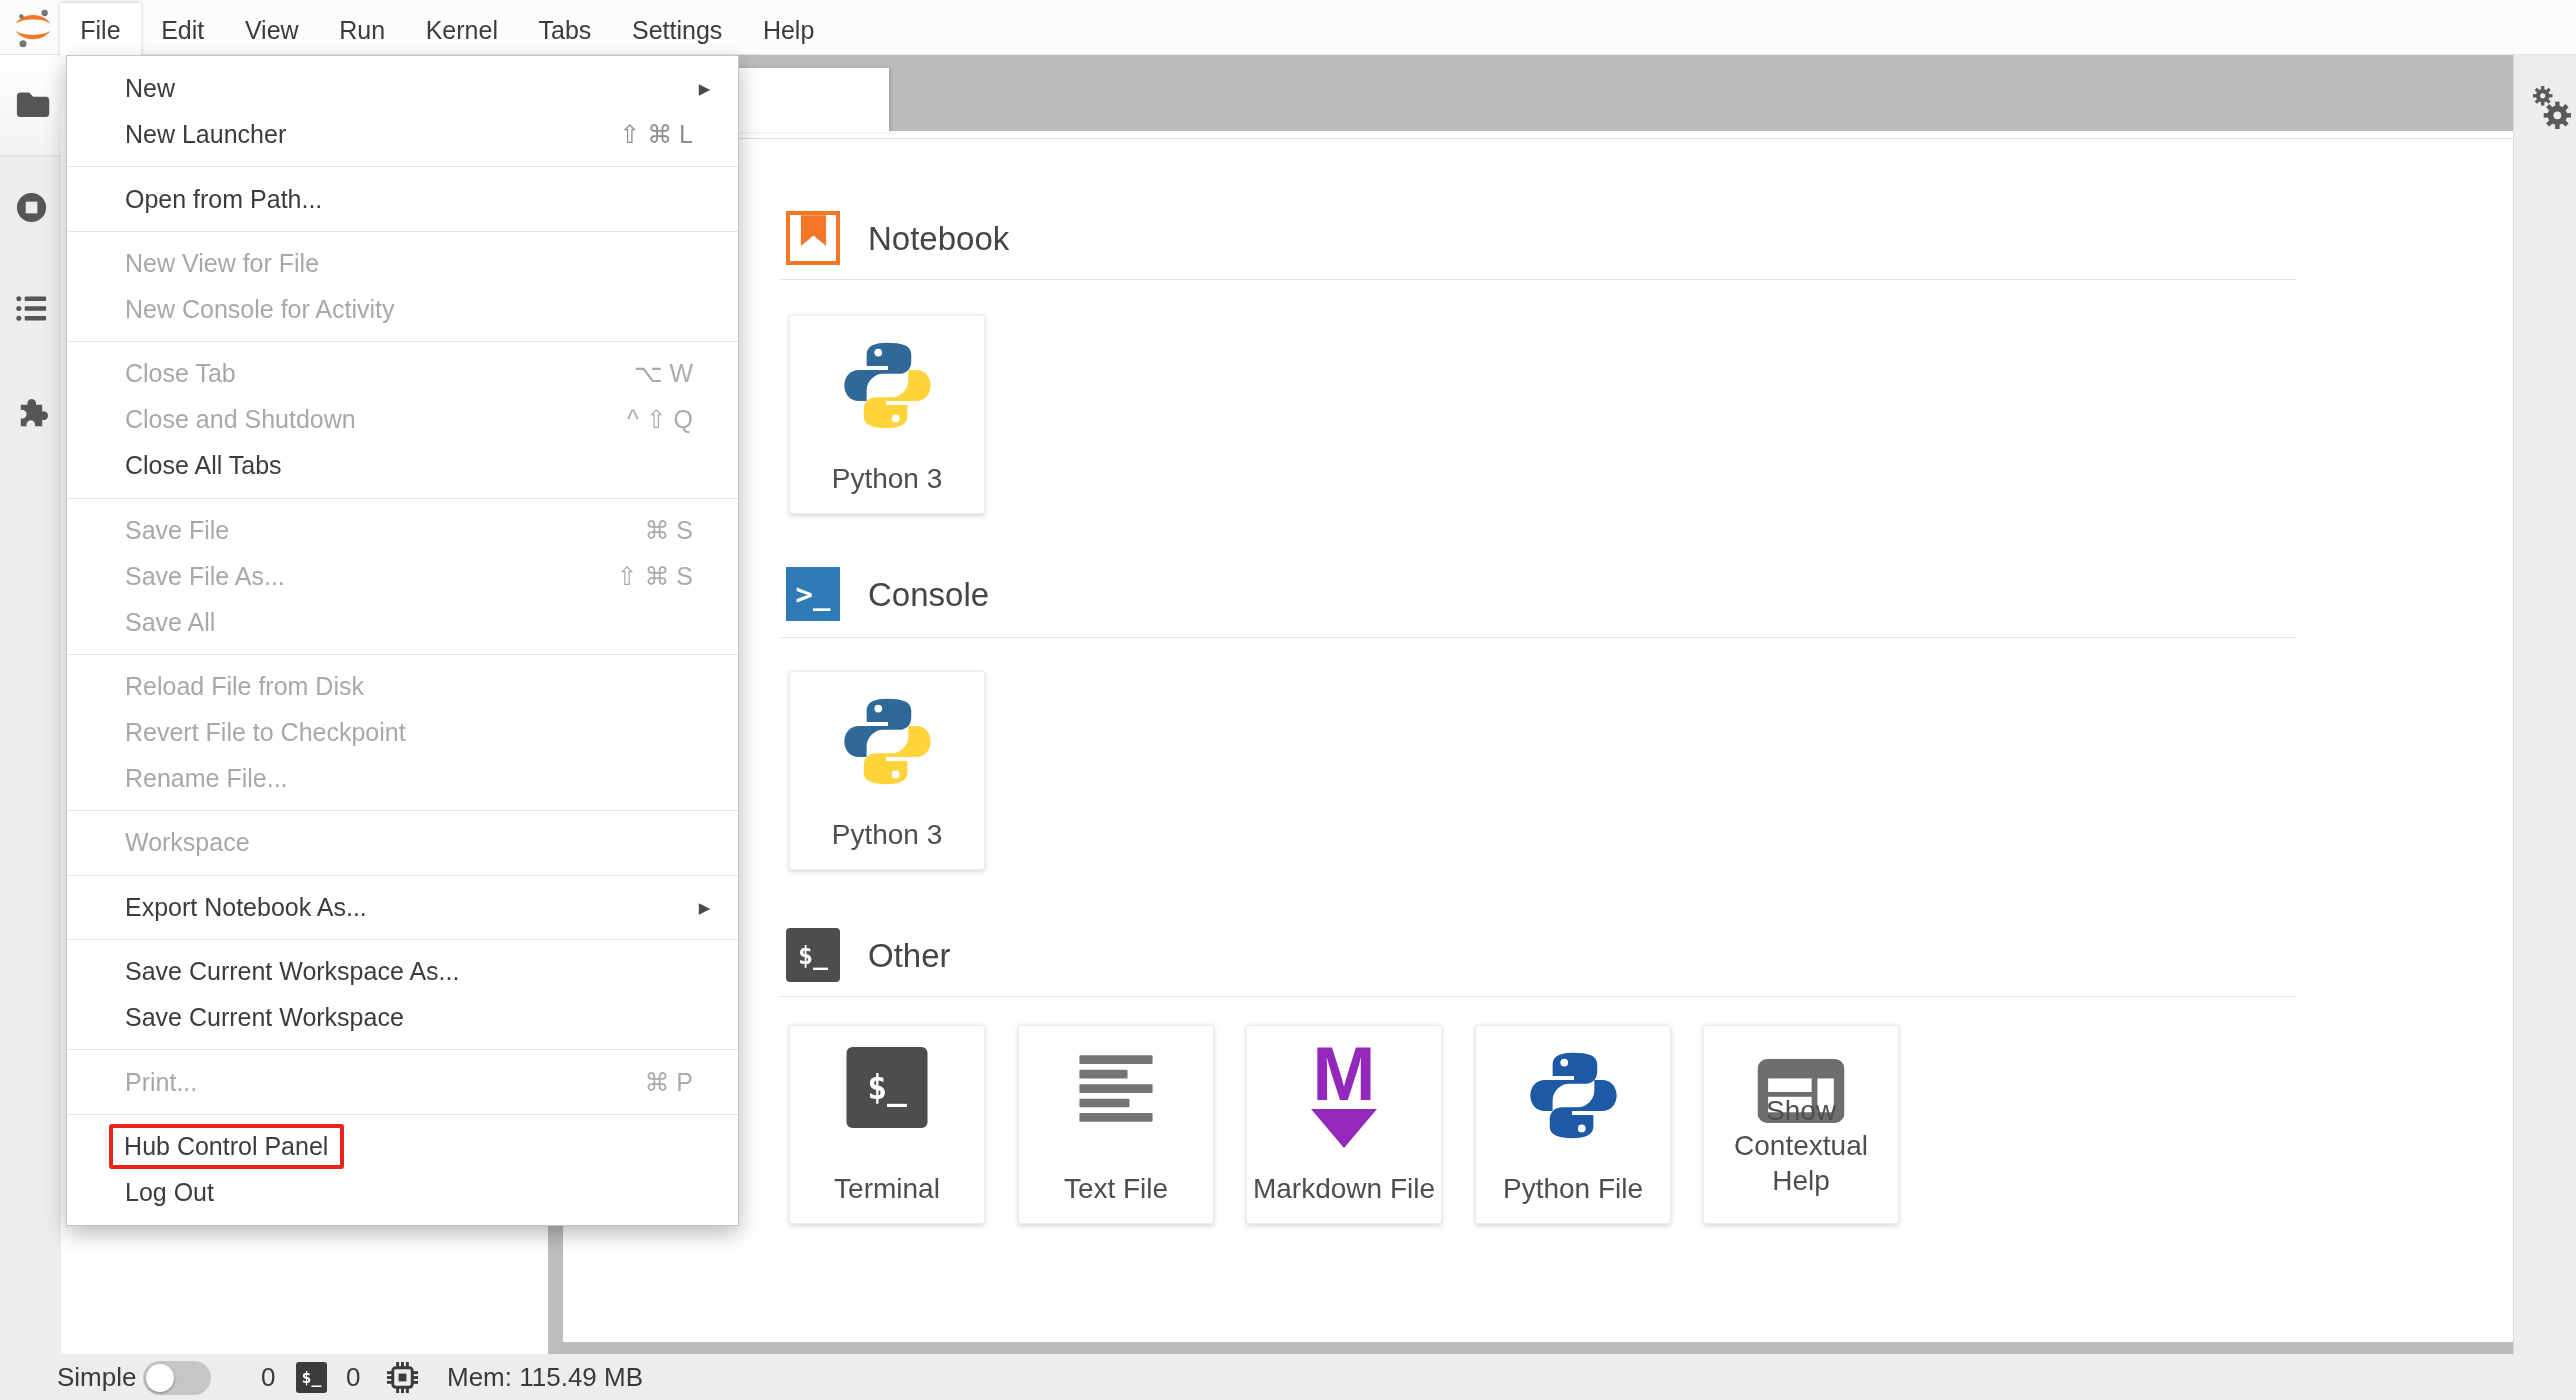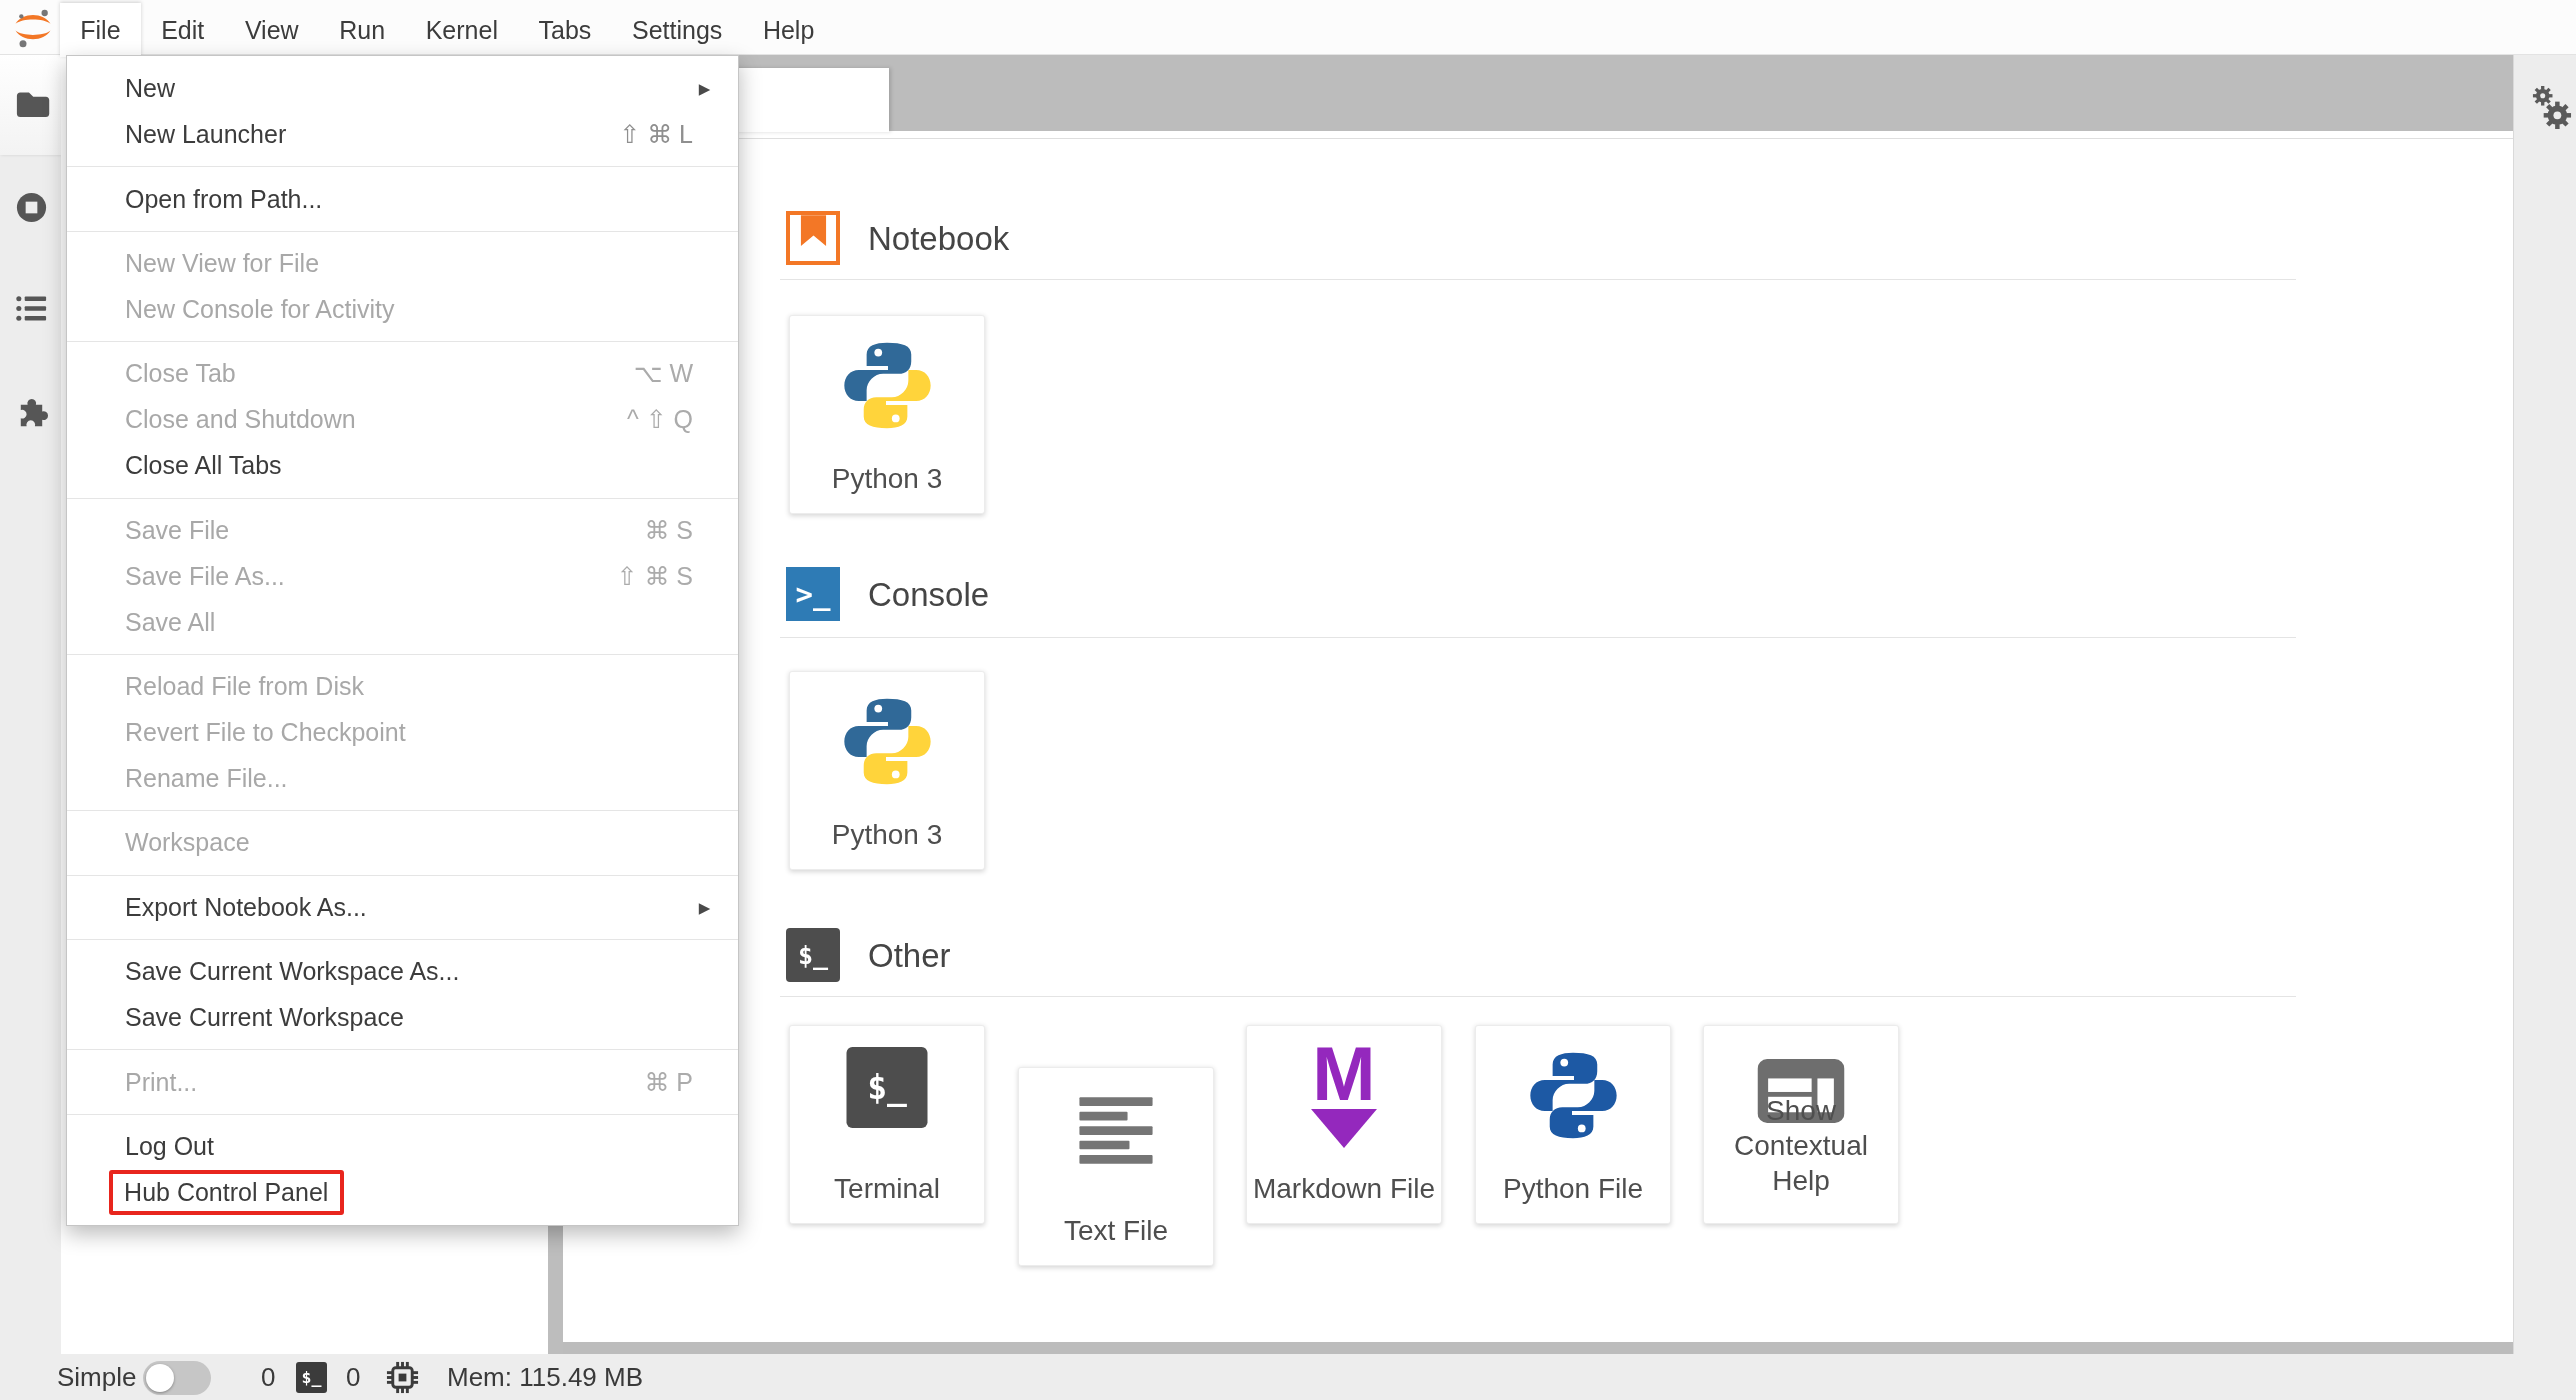--- a/index.html
+++ b/index.html
@@ -130,21 +130,21 @@
 
   <div class="abs section-icon term-box" style="top:928px;font-size:25px;border-radius:3.9px;">$_</div>
   <div class="abs section-title" style="top:928px;">Other</div>
   <div class="abs section-divider" style="top:996px;"></div>
 
   <div class="abs card" style="left:789px;top:1025px;">
     <span class="card-icon term-box" style="width:81px;height:81px;font-size:33px;">$_</span>
     <div class="card-label">Terminal</div>
   </div>
 
-  <div class="abs card" style="left:1018px;top:1067px;">
+  <div class="abs card" style="left:1018px;top:1025px;">
     <span class="card-icon" style="top:29px;">
       <svg width="77" height="70" viewBox="0 0 80 72">
         <g fill="#757575">
           <rect x="2" y="0" width="76" height="9" rx="1"></rect>
           <rect x="2" y="15" width="50" height="9" rx="1"></rect>
           <rect x="2" y="30" width="76" height="9" rx="1"></rect>
           <rect x="2" y="45" width="52" height="9" rx="1"></rect>
           <rect x="2" y="60" width="76" height="9" rx="1"></rect>
         </g>
       </svg>
@@ -353,26 +353,26 @@
     <div class="menu-item">
       <span>Save Current Workspace</span>
     </div>
     <hr>
     <div class="menu-item disabled">
       <span>Print...</span>
       <span class="menu-shortcut">⌘ P</span>
     </div>
     <hr>
     <div class="menu-item">
-      <span>Log Out</span>
-    </div>
-    <div class="menu-item">
       <span class="red-box">
         <span>Hub Control Panel</span>
       </span>
+    </div>
+    <div class="menu-item">
+      <span>Log Out</span>
     </div>
   </div>
 
   <div class="abs statusbar">
     <span class="sb" style="left:57px;">Simple</span>
     <span class="toggle">
         <span class="knob"></span>
       </span>
     <span class="sb" style="left:261px;">0</span>
     <span class="sb-term">$_</span>

